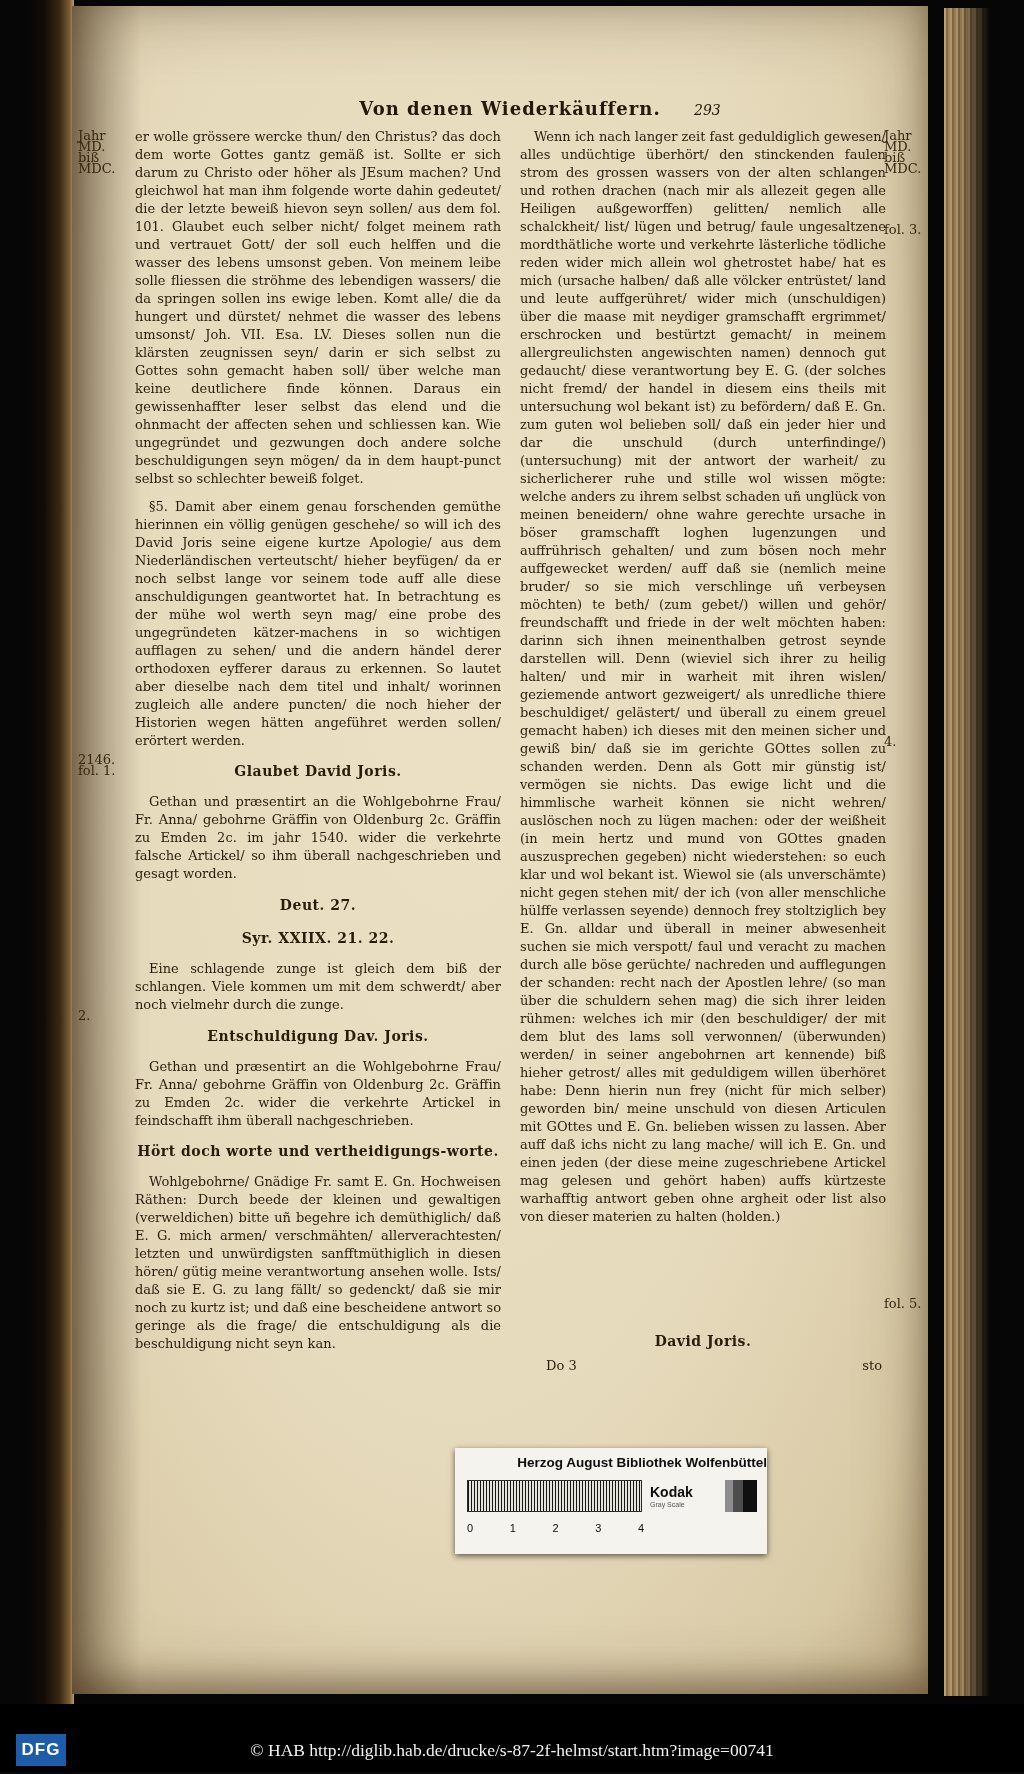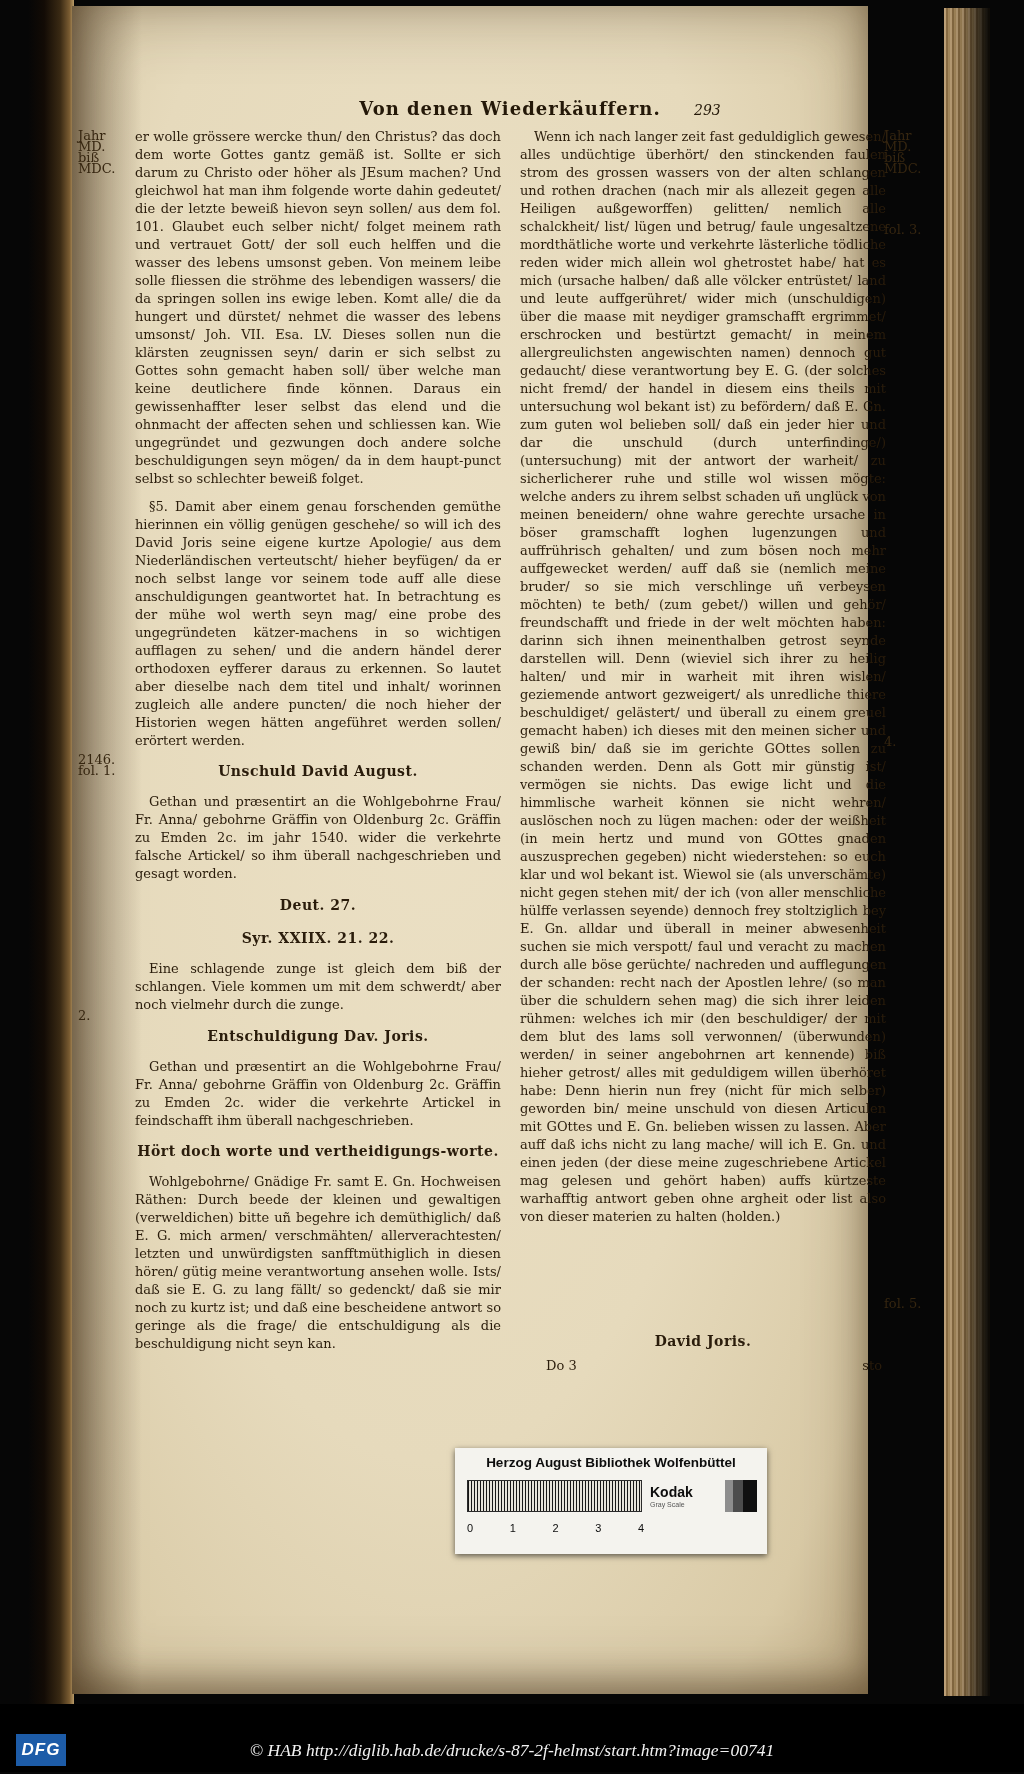--- a/index.html
+++ b/index.html
@@ -14,21 +14,21 @@
     background:linear-gradient(90deg,#060606 0%,#120b05 35%,#3a2a14 70%,#7a5c32 90%,#b99b68 100%);
   }
   .page-stack{
     position:absolute;left:944px;top:8px;width:46px;height:1688px;
     background-image:
       linear-gradient(90deg,rgba(0,0,0,0) 0%,rgba(0,0,0,.15) 40%,rgba(0,0,0,.9) 95%),
       repeating-linear-gradient(90deg,#bda077 0 2px,#8a6d44 2px 4px,#a88b5d 4px 6px);
   }
   
   .page{
-    position:absolute;left:72px;top:6px;width:796px;height:1688px;
+    position:absolute;left:72px;top:6px;width:856px;height:1688px;
     background:radial-gradient(ellipse at 45% 38%,#ece1c6 0%,#e6dabc 55%,#d9caa6 85%,#c3b089 100%);
     background-image:
       linear-gradient(90deg,rgba(45,26,8,.40) 0px,rgba(45,26,8,0) 70px),
       radial-gradient(ellipse at 45% 38%,#ece1c6 0%,#e6dabc 55%,#d9caa6 85%,#c3b089 100%);
     box-shadow:inset 0 0 70px rgba(60,38,10,.40), inset 0 -14px 30px rgba(50,30,8,.35);
     color:#281b0c;
   }
   .page-header{
     position:absolute;top:92px;left:63px;width:750px;text-align:center;
     font-size:18px;font-weight:bold;letter-spacing:1px;color:#241808;
@@ -64,21 +64,21 @@
     font-size:13px;color:#2a1c0b;
   }
   .sig{position:absolute;left:26px;}
   .catch{position:absolute;right:4px;}
   
   .hab-label{
     position:absolute;left:383px;top:1442px;width:312px;height:106px;
     background:#f4f3ee;box-shadow:0 2px 6px rgba(0,0,0,.6);
   }
   .hab-title{
-    padding-top:7px;text-align:center;
+    padding-top:7px;text-align:right;
     font-family:"Liberation Sans", sans-serif;font-weight:bold;font-size:13.5px;color:#0d0d0d;
   }
   .scale-row{
     position:absolute;left:12px;right:10px;top:30px;height:36px;
     display:flex;align-items:center;
   }
   .ruler{
     width:175px;height:32px;
     background-color:#e6e3da;
     background-image:repeating-linear-gradient(90deg,#161616 0 1px,rgba(0,0,0,0) 1px 3px);
@@ -90,21 +90,21 @@
   .black-patch{
     margin-left:auto;width:32px;height:32px;
     background:linear-gradient(90deg,#8d8d8d 0 25%,#4c4c4c 25% 55%,#101010 55%);
   }
   .nums{
     position:absolute;left:12px;top:74px;width:177px;
     display:flex;justify-content:space-between;
     font-family:"Liberation Sans", sans-serif;font-size:11px;color:#0d0d0d;
   }
   
-  .footer-bar{position:absolute;left:0;top:1704px;width:1024px;height:68px;background:#000;font-style:italic;}
+  .footer-bar{position:absolute;left:0;top:1704px;width:1024px;height:68px;background:#000;}
   .dfg{
     position:absolute;left:16px;top:30px;width:50px;height:32px;
     background:#1d5ca8;color:#fff;
     font-family:"Liberation Sans", sans-serif;font-weight:bold;font-size:17px;letter-spacing:1px;
     display:flex;align-items:center;justify-content:center;
   }
   .copyright{
     position:absolute;left:0;top:36px;width:100%;text-align:center;
     color:#f2f2f2;font-size:17.5px;font-family:"Liberation Serif", serif;
   }
@@ -126,21 +126,21 @@
   <div class="mn mn-left" style="top:1004px">2.</div>
   <div class="mn mn-right" style="top:124px">Jahr MD.
 biß MDC.</div>
   <div class="mn mn-right" style="top:218px">fol. 3.</div>
   <div class="mn mn-right" style="top:730px">4.</div>
   <div class="mn mn-right" style="top:1292px">fol. 5.</div>
 
   <div class="col col-left">
       <div class="blk para-flush">er wolle grössere wercke thun/ den Christus? das doch dem worte Gottes gantz gemäß ist. Sollte er sich darum zu Christo oder höher als JEsum machen? Und gleichwol hat man ihm folgende worte dahin gedeutet/ die der letzte beweiß hievon seyn sollen/ aus dem fol. 101. Glaubet euch selber nicht/ folget meinem rath und vertrauet Gott/ der soll euch helffen und die wasser des lebens umsonst geben. Von meinem leibe solle fliessen die ströhme des lebendigen wassers/ die da springen sollen ins ewige leben. Komt alle/ die da hungert und dürstet/ nehmet die wasser des lebens umsonst/ Joh. VII. Esa. LV. Dieses sollen nun die klärsten zeugnissen seyn/ darin er sich selbst zu Gottes sohn gemacht haben soll/ über welche man keine deutlichere finde können. Daraus ein gewissenhaffter leser selbst das elend und die ohnmacht der affecten sehen und schliessen kan. Wie ungegründet und gezwungen doch andere solche beschuldigungen seyn mögen/ da in dem haupt-punct selbst so schlechter beweiß folget.</div>
       <div class="blk para">§5. Damit aber einem genau forschenden gemüthe hierinnen ein völlig genügen geschehe/ so will ich des David Joris seine eigene kurtze Apologie/ aus dem Niederländischen verteutscht/ hieher beyfügen/ da er noch selbst lange vor seinem tode auff alle diese anschuldigungen geantwortet hat. In betrachtung es der mühe wol werth seyn mag/ eine probe des ungegründeten kätzer-machens in so wichtigen aufflagen zu sehen/ und die andern händel derer orthodoxen eyfferer daraus zu erkennen. So lautet aber dieselbe nach dem titel und inhalt/ worinnen zugleich alle andere puncten/ die noch hieher der Historien wegen hätten angeführet werden sollen/ erörtert werden.</div>
-      <div class="blk heading">Unschuld David August.</div>
+      <div class="blk heading">Glaubet David Joris.</div>
       <div class="blk para">Gethan und præsentirt an die Wohlgebohrne Frau/ Fr. Anna/ gebohrne Gräffin von Oldenburg 2c. Gräffin zu Emden 2c. im jahr 1540. wider die verkehrte falsche Artickel/ so ihm überall nachgeschrieben und gesagt worden.</div>
       <div class="blk heading">Deut. 27.</div>
       <div class="blk heading">Syr. XXIIX. 21. 22.</div>
       <div class="blk para">Eine schlagende zunge ist gleich dem biß der schlangen. Viele kommen um mit dem schwerdt/ aber noch vielmehr durch die zunge.</div>
       <div class="blk heading">Entschuldigung Dav. Joris.</div>
       <div class="blk para">Gethan und præsentirt an die Wohlgebohrne Frau/ Fr. Anna/ gebohrne Gräffin von Oldenburg 2c. Gräffin zu Emden 2c. wider die verkehrte Artickel in feindschafft ihm überall nachgeschrieben.</div>
       <div class="blk heading">Hört doch worte und vertheidigungs-worte.</div>
       <div class="blk para">Wohlgebohrne/ Gnädige Fr. samt E. Gn. Hochweisen Räthen: Durch beede der kleinen und gewaltigen (verweldichen) bitte uñ begehre ich demüthiglich/ daß E. G. mich armen/ verschmähten/ allerverachtesten/ letzten und unwürdigsten sanfftmüthiglich in diesen hören/ gütig meine verantwortung ansehen wolle. Ists/ daß sie E. G. zu lang fällt/ so gedenckt/ daß sie mir noch zu kurtz ist; und daß eine bescheidene antwort so geringe als die frage/ die entschuldigung als die beschuldigung nicht seyn kan.</div>
     </div>
   <div class="col col-right">

